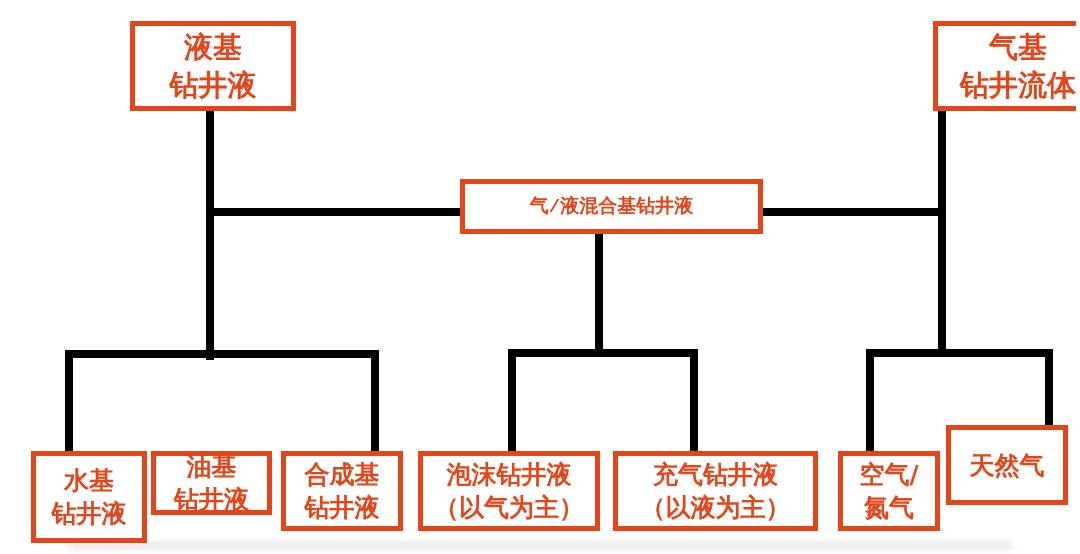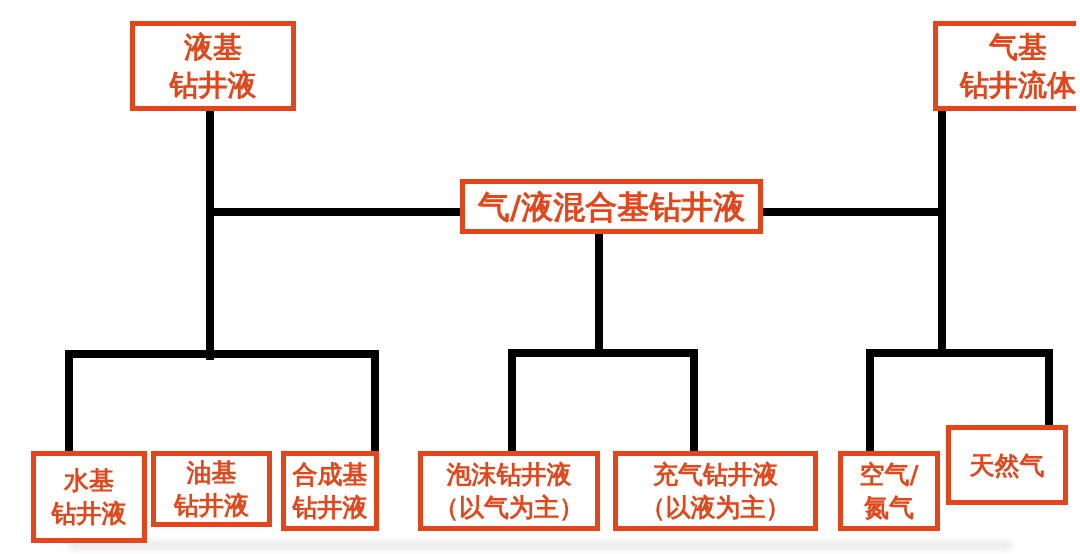--- a/index.html
+++ b/index.html
@@ -29,21 +29,21 @@
     color: var(--accent);
     font-weight: bold;
     display: flex;
     align-items: center;
     justify-content: center;
     text-align: center;
     white-space: pre-line;
     z-index: 2;
   }
   .node.top   { font-size: 29px; line-height: 38px; }
-  .node.mid   { font-size: 32px; line-height: 30px; }
+  .node.mid   { font-size: 19px; line-height: 30px; font-family: Liberation Mono, monospace; }
   .node.small { font-size: 25px; line-height: 33px; }
   .smudge {
     position: absolute;
     left: 60px; top: 533px;
     width: 945px; height: 9px;
     background: #d9d9d9;
     border-radius: 5px;
     filter: blur(3px);
     opacity: 0.55;
     z-index: 1;
@@ -76,24 +76,24 @@
 钻井液</div>
 
   <div class="node top" style="left:925px; top:13px; width:170px; height:90px">气基
 钻井流体</div>
 
   <div class="node mid" style="left:452px; top:171px; width:303px; height:55px">气/液混合基钻井液</div>
 
   <div class="node small" style="left:23px; top:443px; width:116px; height:92px">水基
 钻井液</div>
 
-  <div class="node small" style="left:143px; top:443px; width:121px; height:76px">油基
+  <div class="node small" style="left:143px; top:443px; width:121px; height:64px">油基
 钻井液</div>
 
-  <div class="node small" style="left:273px; top:443px; width:98px; height:80px">合成基
+  <div class="node small" style="left:273px; top:443px; width:122px; height:80px">合成基
 钻井液</div>
 
   <div class="node small" style="left:410px; top:443px; width:182px; height:80px">泡沫钻井液
 （以气为主）</div>
 
   <div class="node small" style="left:830px; top:443px; width:102px; height:80px">空气/
 氮气</div>
 
   <div class="node small" style="left:605px; top:443px; width:205px; height:80px">充气钻井液
 （以液为主）</div>

